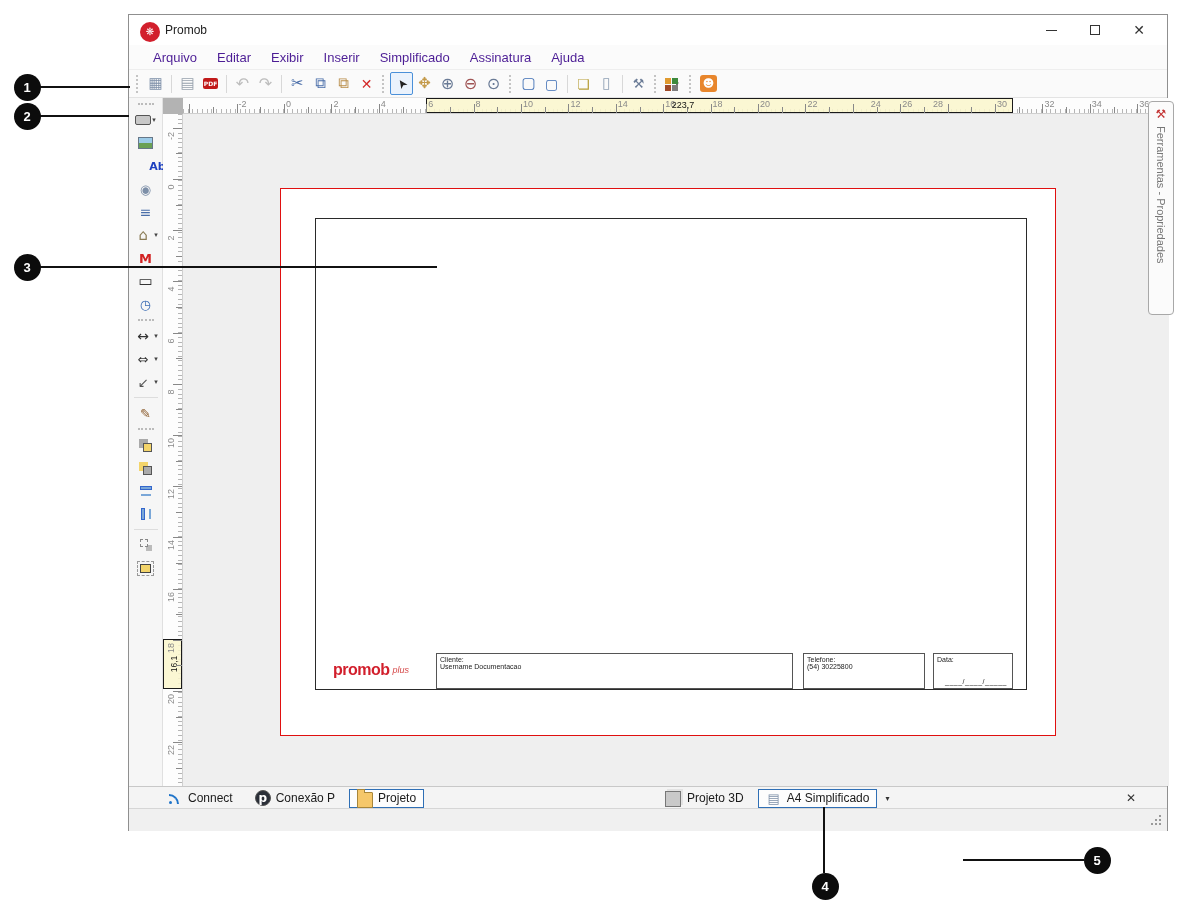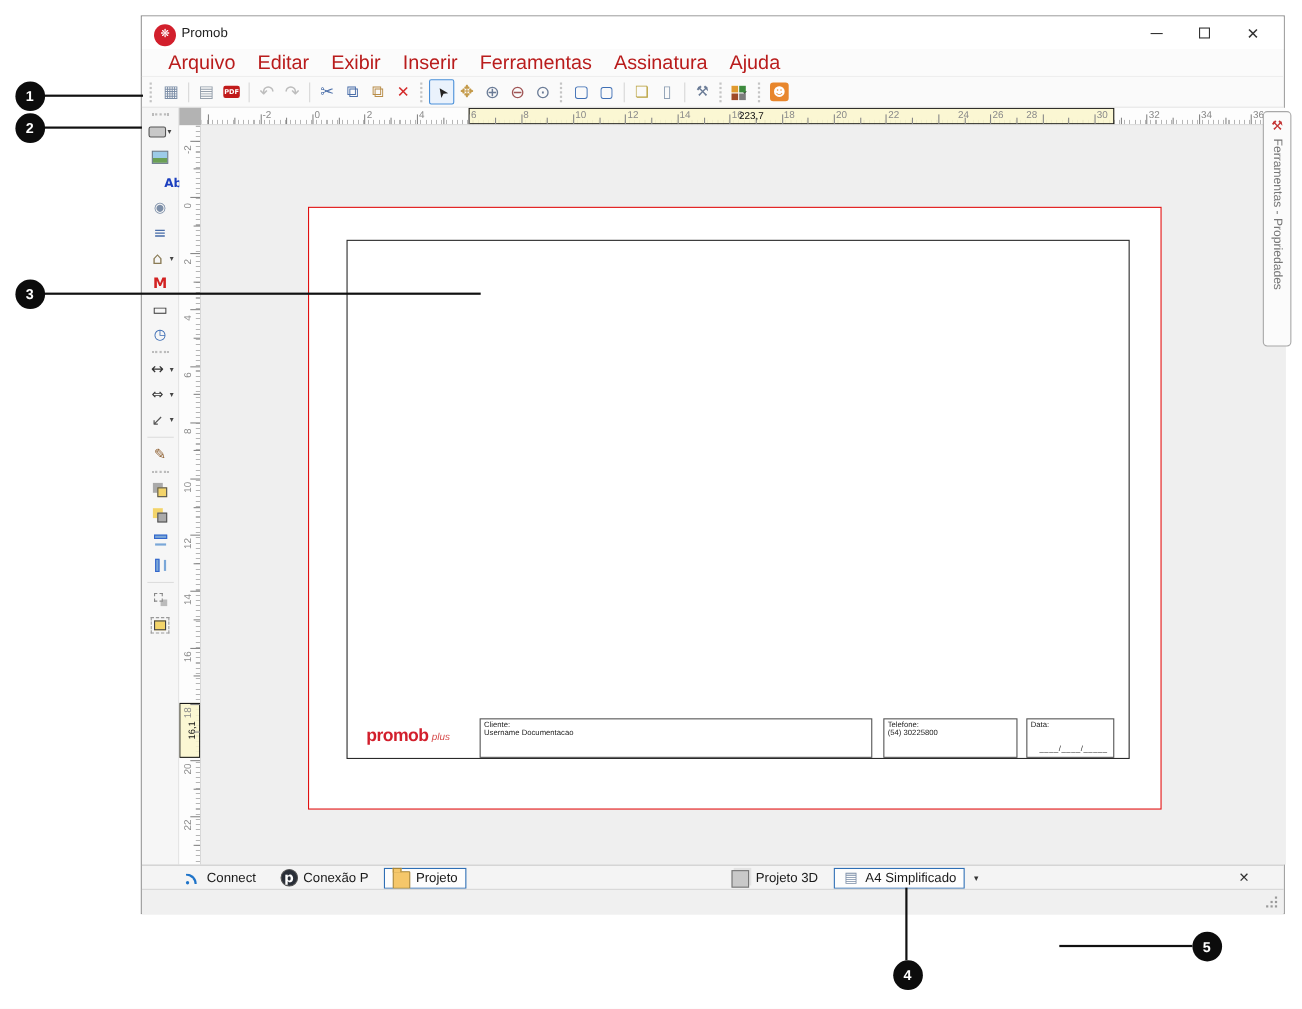--- a/index.html
+++ b/index.html
@@ -15,21 +15,21 @@
               background:#d21f2c; color:#fff; font-size:10px; display:flex; align-items:center; justify-content:center; }
   .app-title { position:absolute; left:36px; top:8px; font-size:12px; color:#222; }
   .win-controls { position:absolute; right:6px; top:0; height:30px; display:flex; }
   .wc { width:44px; height:30px; display:flex; align-items:center; justify-content:center; }
   .wc-min i { display:block; width:11px; height:1px; background:#333; }
   .wc-max i { display:block; width:10px; height:10px; border:1px solid #333; }
   .wc-close { font-size:14px; color:#333; }
 
   .menubar { position:absolute; left:0; top:30px; right:0; height:25px; background:#fbfbfb;
              display:flex; align-items:center; padding-left:14px; border-bottom:1px solid #eee; }
-  .menu-item { font-size:18px; color:#b91c1c; padding:3px 10px; }
+  .menu-item { font-size:13px; color:#4c1d95; padding:3px 10px; }
 
   .toolbar { position:absolute; left:0; top:55px; right:0; height:28px; background:#fafafa;
              display:flex; align-items:center; padding-left:3px; border-bottom:1px solid #e3e3e3; }
   .tb-btn { width:23px; height:23px; display:flex; align-items:center; justify-content:center;
             border:1px solid transparent; border-radius:2px; position:relative; }
   .tb-btn.active { border-color:#4a90d9; background:#eaf2fc; }
   .tb-sep { width:1px; height:18px; background:#d8d8d8; margin:0 4px; }
   .tb-dots { width:4px; height:18px; border-left:2px dotted #c4c4c4; margin:0 4px; }
 
   .icon { display:inline-flex; align-items:center; justify-content:center; width:20px; height:20px;
@@ -172,21 +172,21 @@
           </span>
         <span class="wc wc-close">✕</span>
       </div>
     </div>
 
     <div class="menubar">
         <span class="menu-item">Arquivo</span>
         <span class="menu-item">Editar</span>
         <span class="menu-item">Exibir</span>
         <span class="menu-item">Inserir</span>
-        <span class="menu-item">Ferramentas</span>
+        <span class="menu-item">Simplificado</span>
         <span class="menu-item">Assinatura</span>
         <span class="menu-item">Ajuda</span>
       </div>
 
     <div class="toolbar">
         <span class="tb-dots"></span>
         <span class="tb-btn">
           <span class="icon" style="color: rgb(125, 143, 168); font-size: 15px;">▦</span>
         </span>
         <span class="tb-sep"></span>

